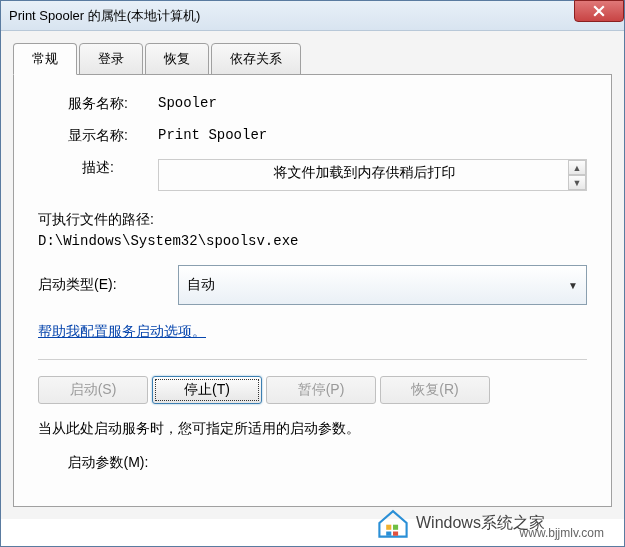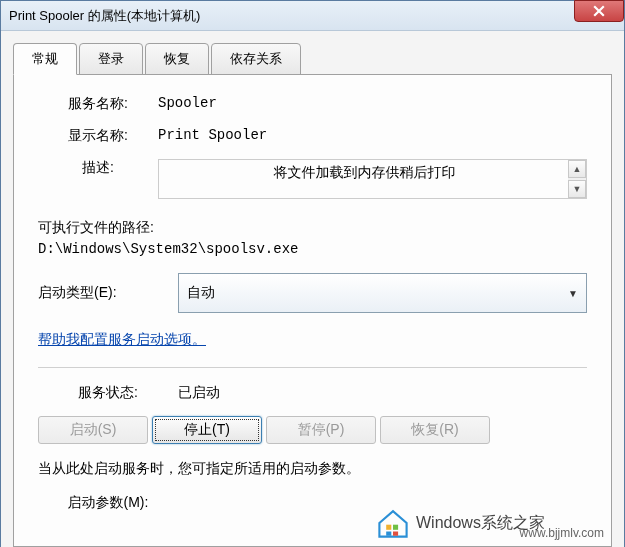--- a/index.html
+++ b/index.html
@@ -88,21 +88,21 @@
       font-size: 14px;
     }
     .value {
       font-family: "SimSun", "Courier New", monospace;
       font-size: 14px;
     }
     .desc-wrap {
       flex: 1;
       border: 1px solid #ccc;
       background: #fdfdfd;
-      height: 40px;
+      height: 32px;
       padding: 4px 6px;
       display: flex;
       position: relative;
     }
     .desc-text {
       flex: 1;
       font-size: 14px;
       overflow: hidden;
     }
     .scrollbar {
@@ -281,24 +281,20 @@
         <div class="select">
           <span>自动</span>
           <span class="select-arrow">▼</span>
         </div>
       </div>
 
       <a class="link">帮助我配置服务启动选项。</a>
 
       <hr class="divider">
 
-      <div class="row">
-        <div class="label" style="width:140px">服务状态:</div>
-        <div class="value">已启动</div>
-      </div>
 
       <div class="button-row">
         <div class="btn disabled">启动(S)</div>
         <div class="btn focused">停止(T)</div>
         <div class="btn disabled">暂停(P)</div>
         <div class="btn disabled">恢复(R)</div>
       </div>
 
       <div class="hint">当从此处启动服务时，您可指定所适用的启动参数。</div>
 

